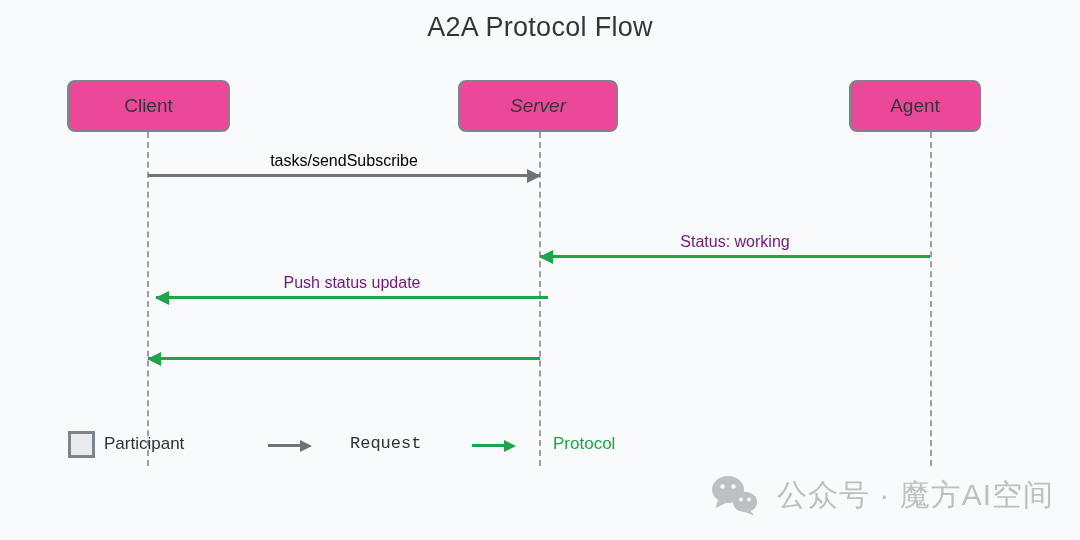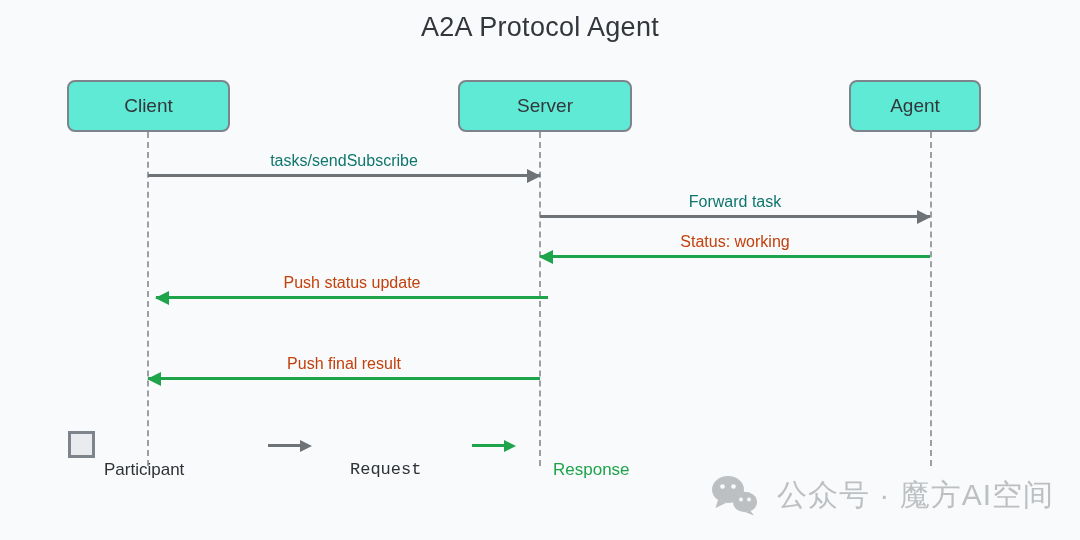--- a/index.html
+++ b/index.html
@@ -5,61 +5,61 @@
   * { margin:0; padding:0; box-sizing:border-box; }
   html,body { width:1080px; height:540px; }
   body { font-family:"Liberation Sans","DejaVu Sans",sans-serif; background:#f9fafb; }
 
   .stage { position:relative; width:1080px; height:540px; background:#f9fafb; overflow:hidden; }
 
   .title { position:absolute; top:12px; left:0; width:1080px; text-align:center;
            font-size:27px; font-weight:500; color:#33373c; letter-spacing:.3px; }
 
   
-  .pbox { position:absolute; top:80px; height:52px; background:#5eead4;
+  .pbox { position:absolute; top:80px; height:52px; background:#ec4899;
           border:2.5px solid #7e848b; border-radius:8px;
           display:flex; align-items:center; justify-content:center;
           font-size:19px; color:#33373c; }
   .pbox.client { left:67px;  width:163px; }
-  .pbox.server { left:458px; width:174px; }
+  .pbox.server { left:458px; width:160px;font-style:italic; }
   .pbox.agent  { left:849px; width:132px; }
 
   
   .lifeline { position:absolute; top:132px; height:334px; width:0;
               border-left:2px dashed #9aa0a6; }
   .lifeline.l1 { left:147px; }
   .lifeline.l2 { left:539px; }
   .lifeline.l3 { left:930px; }
 
   
   .msg { position:absolute; }
   .msg .mlabel { text-align:center; font-size:16px; height:20px; line-height:20px; }
-  .msg.request  .mlabel { color:#0f766e; }
-  .msg.response .mlabel { color:#c2410c;text-align:center; }
+  .msg.request  .mlabel { color:#000000; }
+  .msg.response .mlabel { color:#701a75;text-align:center; }
   .arrow { position:relative; height:3px; margin-top:3px; }
   .msg.request  .arrow { background:#6e7378; }
   .msg.response .arrow { background:#1ea44a; }
   .arrow.dir-right::after { content:""; position:absolute; right:-1px; top:50%;
       transform:translateY(-50%); width:0; height:0;
       border-left:14px solid #6e7378; border-top:7px solid transparent; border-bottom:7px solid transparent; }
   .arrow.dir-left::before { content:""; position:absolute; left:-1px; top:50%;
       transform:translateY(-50%); width:0; height:0;
       border-right:14px solid #1ea44a; border-top:7px solid transparent; border-bottom:7px solid transparent; }
 
   .msg.m1 { left:148px; top:151px; width:392px; }
   .msg.m2 { left:540px; top:192px; width:390px; }
   .msg.m3 { left:540px; top:232px; width:390px; }
   .msg.m4 { left:156px; top:273px; width:392px; }
   .msg.m5 { left:540px; top:314px; width:390px; }
   .msg.m6 { left:148px; top:354px; width:392px; }
 
   
   .legend-square { position:absolute; left:68px; top:431px; width:27px; height:27px;
                    background:#e9ebee; border:3px solid #7e848b; }
-  .legend-text { position:absolute; top:460px; font-size:17px; color:#2e3236; }
+  .legend-text { position:absolute; top:434px; font-size:17px; color:#2e3236; }
   .lt-participant { left:104px; }
   .lt-request { left:350px;font-family:Liberation Mono, monospace; }
   .lt-response { left:553px; color:#1ea44a; }
   .legend-arrow { position:absolute; top:444px; height:3px; width:32px; }
   .la-request { left:268px; background:#6e7378; }
   .la-response { left:472px; background:#1ea44a; }
   .legend-arrow::after { content:""; position:absolute; right:-12px; top:50%;
       transform:translateY(-50%); width:0; height:0;
       border-top:6px solid transparent; border-bottom:6px solid transparent; }
   .la-request::after { border-left:12px solid #6e7378; }
@@ -70,68 +70,63 @@
                gap:19px; color:#bdc0c3; }
   .watermark .wm-text { font-size:30px; letter-spacing:1px;
                font-family:"Liberation Sans","DejaVu Sans",sans-serif; }
   .wm-icon svg { display:block; }
 </style>
 </head>
 <body>
 
 <div class="stage">
 
-  <div class="title">A2A Protocol Agent</div>
+  <div class="title">A2A Protocol Flow</div>
 
   <div class="pbox client">
     <span>Client</span>
   </div>
   <div class="pbox server">
     <span>Server</span>
   </div>
   <div class="pbox agent">
     <span>Agent</span>
   </div>
 
   <div class="lifeline l1"></div>
   <div class="lifeline l2"></div>
   <div class="lifeline l3"></div>
 
   <div class="msg request m1">
     <div class="mlabel">tasks/sendSubscribe</div>
     <div class="arrow dir-right"></div>
   </div>
 
-  <div class="msg request m2">
-    <div class="mlabel">Forward task</div>
-    <div class="arrow dir-right"></div>
-  </div>
 
   <div class="msg response m3">
     <div class="mlabel">Status: working</div>
     <div class="arrow dir-left"></div>
   </div>
 
   <div class="msg response m4">
     <div class="mlabel">Push status update</div>
     <div class="arrow dir-left"></div>
   </div>
 
 
   <div class="msg response m6">
-    <div class="mlabel">Push final result</div>
     <div class="arrow dir-left"></div>
   </div>
 
   <div class="legend-square"></div>
   <div class="legend-text lt-participant">Participant</div>
   <div class="legend-arrow la-request"></div>
   <div class="legend-text lt-request">Request</div>
   <div class="legend-arrow la-response"></div>
-  <div class="legend-text lt-response">Response</div>
+  <div class="legend-text lt-response">Protocol</div>
 
   <div class="watermark">
     <span class="wm-icon">
       <svg width="48" height="42" viewBox="0 0 48 42">
         <g fill="#bdc0c3">
           <ellipse cx="18" cy="15.5" rx="16" ry="13.5"></ellipse>
           <polygon points="8,26 5.5,34 16,29"></polygon>
           <ellipse cx="35" cy="28" rx="12" ry="10.2"></ellipse>
           <polygon points="40,36 44,41.5 36,38.5"></polygon>
         </g>

